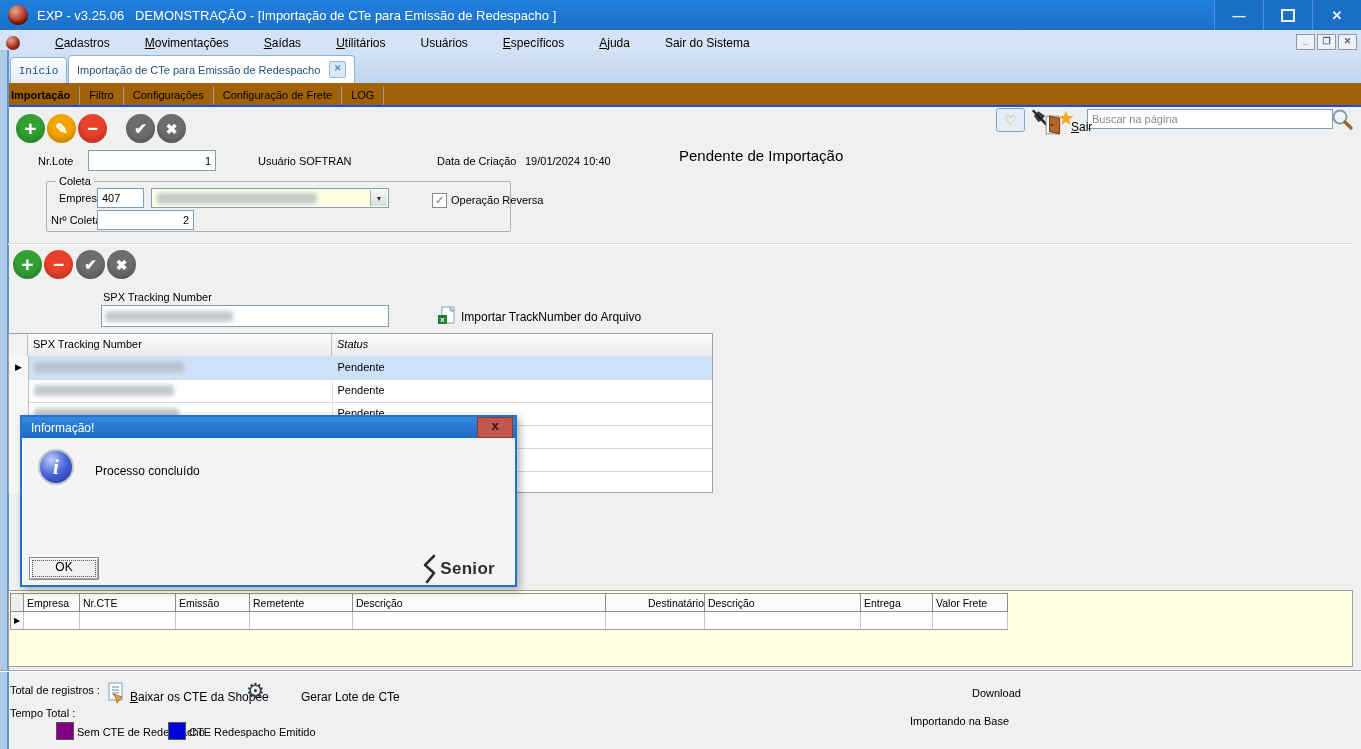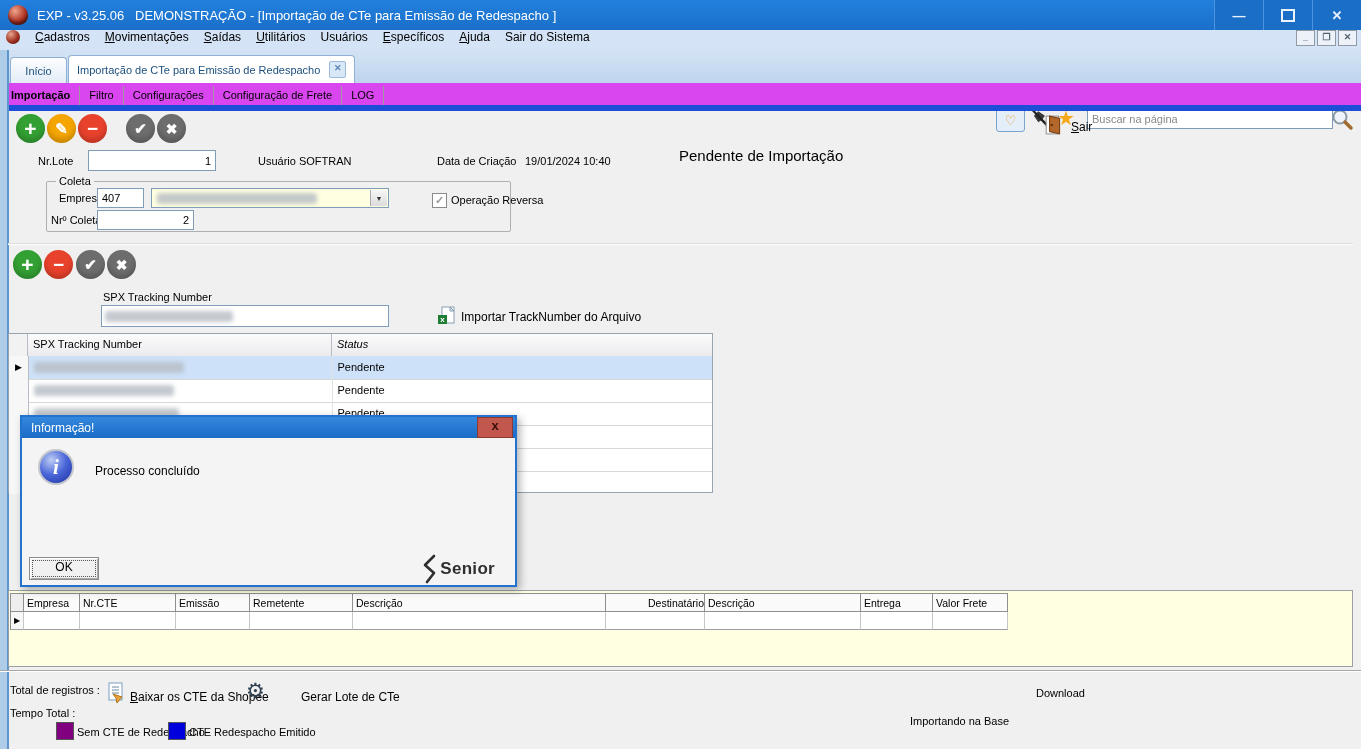--- a/index.html
+++ b/index.html
@@ -11,43 +11,43 @@
   #titlebar{position:absolute;left:0;top:0;width:1361px;height:30px;background:linear-gradient(180deg,#2280dd,#1a6fc9);display:flex;align-items:center;}
   .appicon{width:20px;height:20px;margin-left:8px;border-radius:50% 50% 45% 45%;
            background:radial-gradient(circle at 35% 30%,#f0a58e,#b03424 55%,#3c0f06);box-shadow:inset 0 -3px 3px rgba(0,0,0,.4);}
   #title-text{color:#fff;font-size:13px;margin-left:9px;white-space:pre;}
   #winbtns{margin-left:auto;display:flex;height:30px;}
   .winbtn{width:48px;height:30px;display:flex;align-items:center;justify-content:center;
           color:#eaf2fc;font-size:13px;font-weight:bold;border-left:1px solid #4c94e0;background:#1b6ec6;}
   .winbtn .maxbox{width:10px;height:9px;border:2px solid #eaf2fc;}
 
   
-  #menubar{position:absolute;left:0;top:30px;width:1361px;height:20px;background:#d4e3f5;display:flex;align-items:flex-start;border-bottom:7px solid #a3a3a3;}
+  #menubar{position:absolute;left:0;top:30px;width:1361px;height:20px;background:#d4e3f5;display:flex;align-items:flex-end;border-bottom:7px solid #a3a3a3;gap:20px;}
   .appicon-sm{width:14px;height:14px;margin-left:6px;border-radius:50%;
            background:radial-gradient(circle at 35% 30%,#e8a58e,#a03020 55%,#401008);}
   .menu-item{display:inline-block;font-size:12px;margin-left:15px;cursor:default;}
   .uf::first-letter{text-decoration:underline;}
   #mdibtns{margin-left:auto;margin-right:4px;display:flex;gap:2px;}
   .mdibtn{width:17px;height:14px;border:1px solid #8f9aa6;background:#edf2f8;color:#51606e;
           font-size:9px;line-height:12px;text-align:center;font-weight:bold;}
 
   
   #tabrow{position:absolute;left:0;top:50px;width:1361px;height:33px;background:linear-gradient(180deg,#d3e3f4,#bed5ee);}
   .tab{position:absolute;border:1px solid #8fb0d4;border-bottom:none;border-radius:4px 4px 0 0;
        display:flex;align-items:center;color:#1c4f7d;font-size:11px;}
-  #tab-home{left:10px;top:7px;height:25px;width:55px;justify-content:center;background:linear-gradient(180deg,#fdfefe,#e2ecf7);}
+  #tab-home{left:10px;top:7px;height:25px;width:55px;justify-content:center;background:linear-gradient(180deg,#fdfefe,#e2ecf7);font-family:Liberation Mono, monospace;}
   #tab-active{left:68px;top:5px;height:27px;padding:0 8px;background:#fff;}
   .tabclose{width:15px;height:15px;margin-left:9px;border:1px solid #9ab8d8;border-radius:2px;background:#d9e8f7;
             color:#5b84b8;font-size:9px;line-height:13px;text-align:center;font-weight:bold;}
   .sqbtn{position:absolute;border:1px solid #7aa3cf;border-radius:3px;background:#e4eef9;display:flex;align-items:center;justify-content:center;}
   #search-input{position:absolute;left:1087px;top:59px;width:236px;height:18px;border:1px solid #7f9db9;font-size:11px;padding:0 4px;color:#333;font-family:"Liberation Sans",sans-serif;}
   #search-input::placeholder{color:#8a8a8a;}
 
   
-  #subtabrow{position:absolute;left:2px;top:83px;width:1359px;height:22px;background:#d946ef;display:flex;align-items:flex-end;border-bottom:6px solid #1d4ed8;}
+  #subtabrow{position:absolute;left:2px;top:83px;width:1359px;height:22px;background:#a16207;display:flex;align-items:flex-end;border-bottom:2px solid #1d4ed8;}
   .subtab{padding:3px 9px 4px 9px;border-right:1px solid #9a9a9a;font-size:11px;}
   .subtab.active{font-weight:bold;}
 
   
   #leftstrip{position:absolute;left:0;top:50px;width:7px;height:699px;background:#aecbe8;border-right:2px solid #5e96cc;}
 
   
   .cbtn{position:absolute;width:29px;height:29px;border-radius:50%;display:flex;align-items:center;justify-content:center;
         color:#fff;font-weight:bold;box-shadow:inset 0 -4px 5px rgba(0,0,0,.18);}
   .c-green{background:#33a033;}  .c-orange{background:#f5a500;}
@@ -334,21 +334,21 @@
     <line x1="7" y1="5" x2="14" y2="5" stroke="#9ab0c4" stroke-width="1.5"></line>
     <line x1="7" y1="8" x2="14" y2="8" stroke="#9ab0c4" stroke-width="1.5"></line>
     <line x1="7" y1="11" x2="14" y2="11" stroke="#9ab0c4" stroke-width="1.5"></line>
     <path d="M8 12 L17 15 L12 21 L11 16 Z" fill="#e8a33d" stroke="#b07318"></path>
   </svg>
   <span class="lbl uf link" style="left:130px;top:690px;font-size:12px;">Baixar os CTE da Shopee</span>
 
   <span class="abs" style="left:246px;top:679px;font-size:21px;color:#2f4050;">⚙</span>
   <span class="lbl link" style="left:273px;top:690px;font-size:12px;margin-left:28px;">Gerar Lote de CTe</span>
 
-  <span class="lbl" style="left:1036px;top:687px;text-align:center;">Download</span>
+  <span class="lbl" style="left:972px;top:687px;text-align:center;">Download</span>
   <span class="lbl" style="left:910px;top:715px;">Importando na Base</span>
 
   <div class="swatch" style="left:56px;top:722px;background:#800080;"></div>
   <span class="lbl" style="left:77px;top:726px;">Sem CTE de Redespacho</span>
   <div class="swatch" style="left:168px;top:722px;background:#0000dd;"></div>
   <span class="lbl" style="left:189px;top:726px;">CTE Redespacho Emitido</span>
 
   <div id="dialog">
     <div id="dialog-title">
       <span>Informação!</span>

